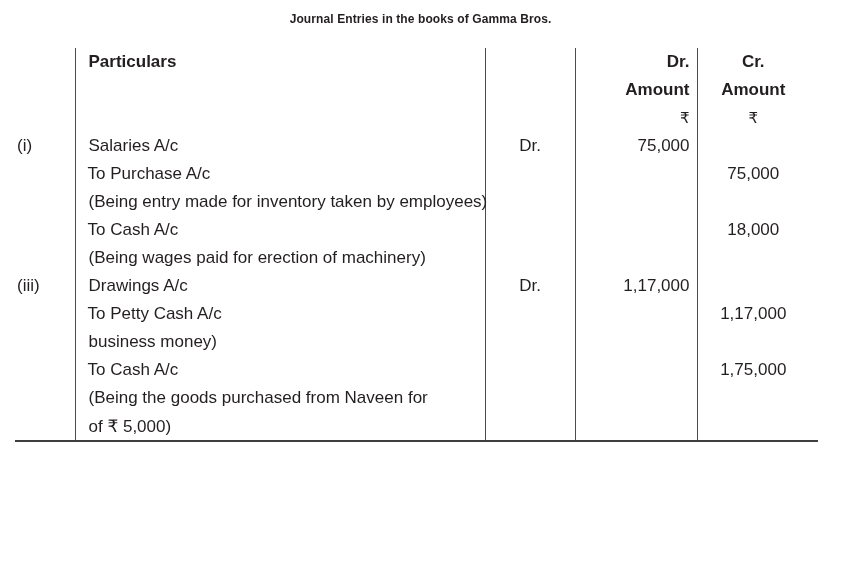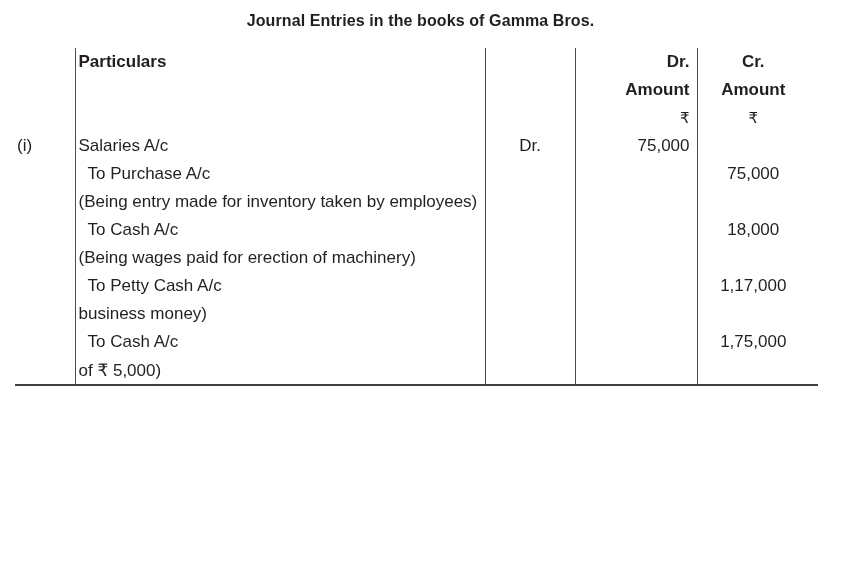--- a/index.html
+++ b/index.html
@@ -2,35 +2,35 @@
 <html><head>
 <meta charset="utf-8">
 <style>
   html, body { margin: 0; padding: 0; background: #ffffff; }
   .page {
     width: 841px; height: 583px; background: #ffffff; overflow: hidden;
     font-family: "Liberation Sans", "DejaVu Sans", sans-serif;
     color: #231f20; position: relative; box-sizing: border-box;
   }
   .title {
-    text-align: center; font-weight: bold; font-size: 16px;
+    text-align: center; font-weight: bold; font-size: 12px;
     padding-top: 12px; height: 20px; letter-spacing: 0.1px;
   }
   table.journal {
     border-collapse: collapse; table-layout: fixed;
     margin: 16px 0 0 15px; width: 803px;
     border-bottom: 2px solid #3f3f3f;
   }
   td {
     font-size: 17px; height: 28px; padding: 0;
     vertical-align: middle; white-space: nowrap; overflow: visible;
   }
   .b { border-left: 1px solid #4c4c4c; }
   .c-sno  { padding-left: 2px; }
-  .c-part { padding-left: 3px; }
+  .c-part { padding-left: 13px; }
   .c-part.indent { padding-left: 12px; }
   .c-mark { text-align: center; }
   .c-dr   { text-align: right; padding-right: 7px; }
   .c-cr   { text-align: center; padding-right: 9px; }
   .hdr    { font-weight: bold; }
   .rupee  { font-weight: normal; font-size: 15px; }
 </style>
 </head>
 <body>
 
@@ -100,20 +100,27 @@
       <td class="c-cr b">18,000</td>
     </tr>
         <tr>
       <td class="c-sno"></td>
       <td class="c-part b">(Being wages paid for erection of machinery)</td>
       <td class="c-mark b"></td>
       <td class="c-dr b"></td>
       <td class="c-cr b"></td>
     </tr>
         <tr>
+      <td class="c-sno">(iii)</td>
+      <td class="c-part b">Drawings A/c</td>
+      <td class="c-mark b">Dr.</td>
+      <td class="c-dr b">1,17,000</td>
+      <td class="c-cr b"></td>
+    </tr>
+        <tr>
       <td class="c-sno"></td>
       <td class="c-part b indent">To Petty Cash A/c</td>
       <td class="c-mark b"></td>
       <td class="c-dr b"></td>
       <td class="c-cr b">1,17,000</td>
     </tr>
         <tr>
       <td class="c-sno"></td>
       <td class="c-part b">business money)</td>
       <td class="c-mark b"></td>
@@ -122,20 +129,27 @@
     </tr>
         <tr>
       <td class="c-sno"></td>
       <td class="c-part b indent">To Cash A/c</td>
       <td class="c-mark b"></td>
       <td class="c-dr b"></td>
       <td class="c-cr b">1,75,000</td>
     </tr>
         <tr>
       <td class="c-sno"></td>
+      <td class="c-part b">(Being the goods purchased from Naveen for</td>
+      <td class="c-mark b"></td>
+      <td class="c-dr b"></td>
+      <td class="c-cr b"></td>
+    </tr>
+        <tr>
+      <td class="c-sno"></td>
       <td class="c-part b">of ₹ 5,000)</td>
       <td class="c-mark b"></td>
       <td class="c-dr b"></td>
       <td class="c-cr b"></td>
     </tr>
       </tbody>
   </table>
 
 </div>
 

